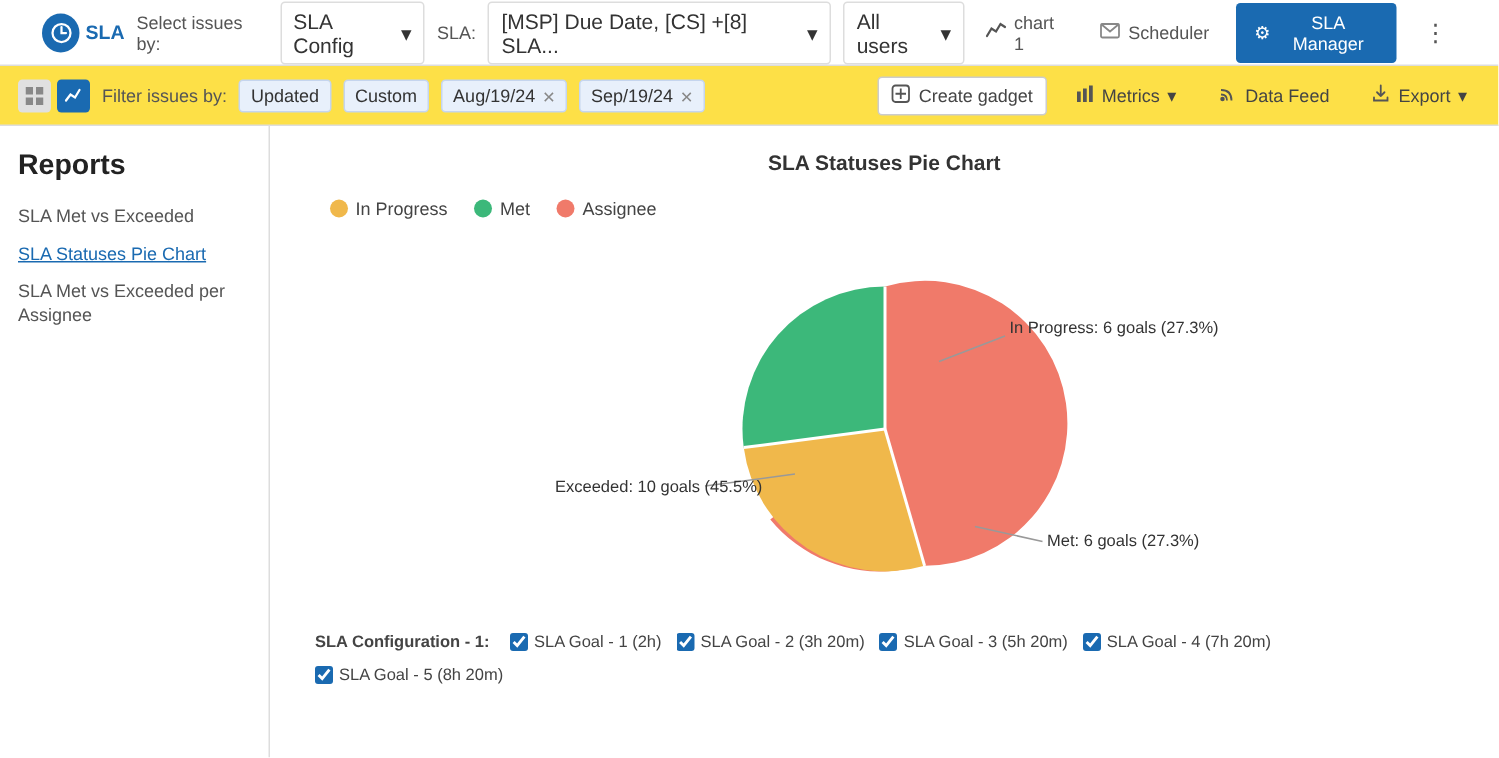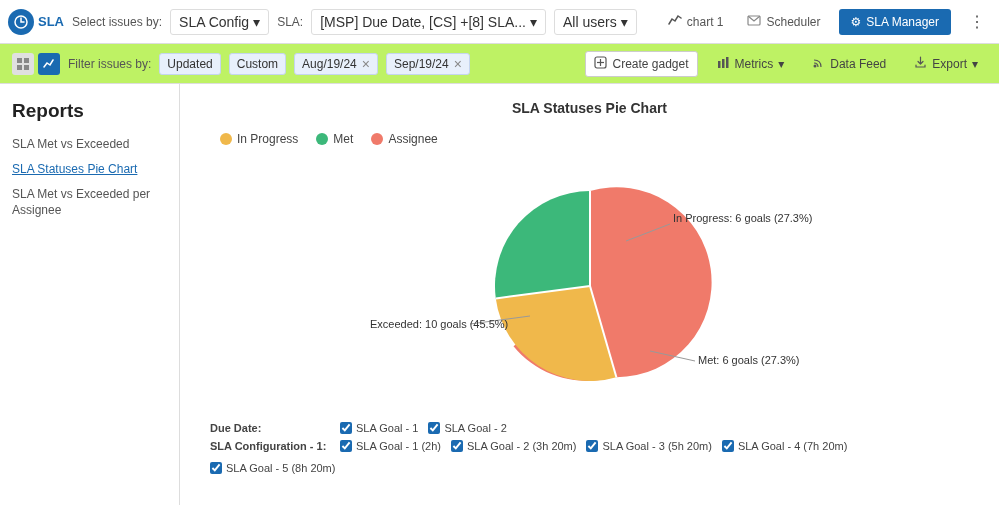--- a/index.html
+++ b/index.html
@@ -5,21 +5,21 @@
     * { box-sizing: border-box; margin: 0; padding: 0; }
     body { font-family: -apple-system, BlinkMacSystemFont, 'Segoe UI', sans-serif; font-size: 13px; color: #333; background: #fff; }
 
     
     .navbar {
       display: flex;
       align-items: center;
       height: 44px;
       background: #fff;
       border-bottom: 1px solid #ddd;
-      padding: 0 8px;
+      padding: 0 28px;
       gap: 8px;
     }
     .navbar-logo {
       display: flex;
       align-items: center;
       gap: 4px;
       font-weight: bold;
       font-size: 13px;
       color: #1a6ab1;
       min-width: 55px;
@@ -77,21 +77,21 @@
       font-size: 12px;
       cursor: pointer;
       font-weight: 500;
     }
 
     
     .filterbar {
       display: flex;
       align-items: center;
       height: 40px;
-      background: #bef264;
+      background: #fde047;
       border-bottom: 1px solid #ddd;
       padding: 0 12px;
       gap: 8px;
     }
     .filter-icons { display: flex; align-items: center; gap: 4px; }
     .icon-box {
       width: 22px;
       height: 22px;
       display: flex;
       align-items: center;
@@ -467,31 +467,20 @@
 
         <line x1="320" y1="175" x2="365" y2="185" stroke="#999" stroke-width="1"></line>
         <text x="368" y="188" class="pie-label" font-size="11" fill="#333">Met: 6 goals (27.3%)</text>
 
         <line x1="200" y1="140" x2="140" y2="148" stroke="#999" stroke-width="1"></line>
         <text x="40" y="152" class="pie-label" font-size="11" fill="#333">Exceeded: 10 goals (45.5%)</text>
       </svg>
     </div>
 
     <div class="footer-checks">
-      <div class="footer-row">
-        <span class="footer-label">Due Date:</span>
-        <div class="check-item">
-          <input type="checkbox" checked="" style="">
-          <span>SLA Goal - 1</span>
-        </div>
-        <div class="check-item">
-          <input type="checkbox" checked="" style="">
-          <span>SLA Goal - 2</span>
-        </div>
-      </div>
       <div class="footer-row">
         <span class="footer-label">SLA Configuration - 1:</span>
         <div class="check-item">
           <input type="checkbox" checked="" style="">
           <span>SLA Goal - 1 (2h)</span>
         </div>
         <div class="check-item">
           <input type="checkbox" checked="" style="">
           <span>SLA Goal - 2 (3h 20m)</span>
         </div>

